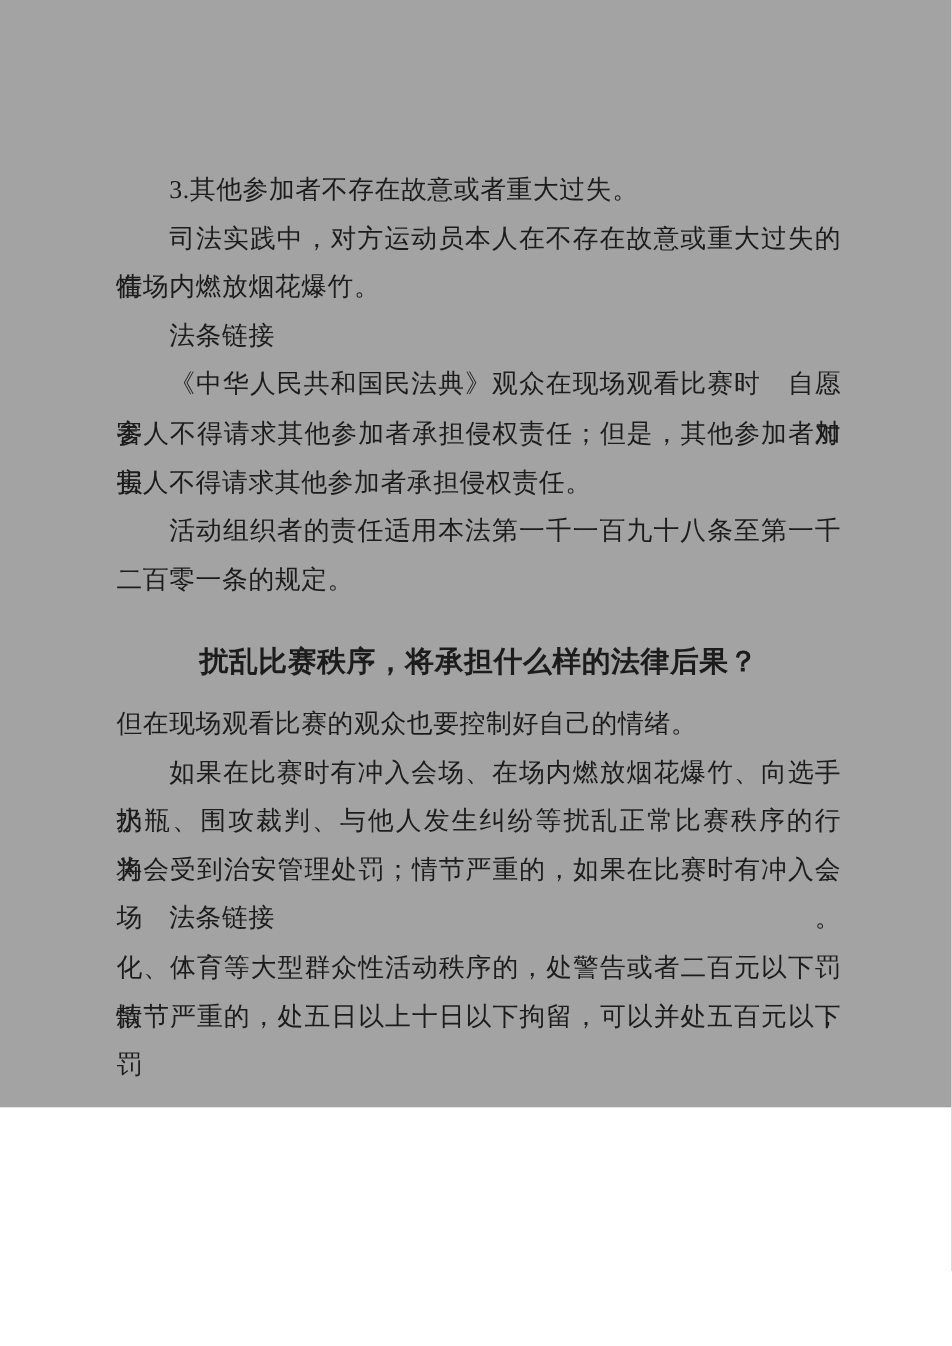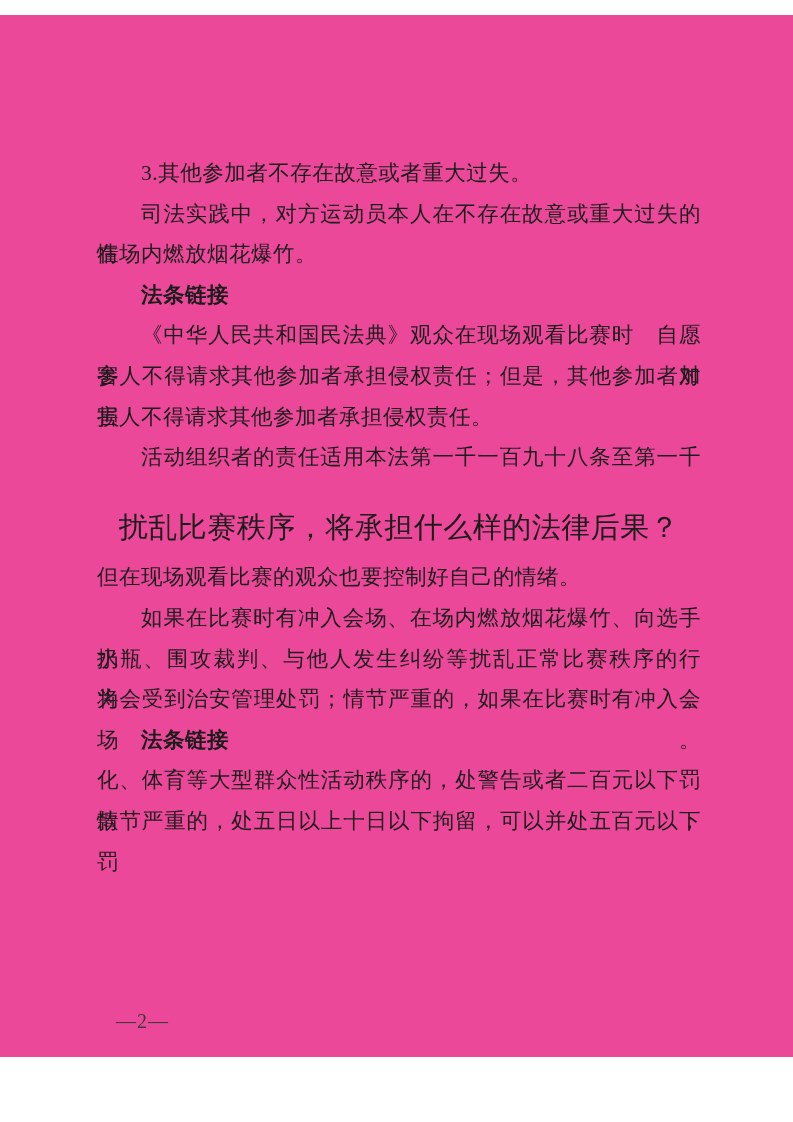--- a/index.html
+++ b/index.html
@@ -3,26 +3,25 @@
 <meta charset="utf-8">
 <style>
   html, body {
     margin: 0;
     padding: 0;
     background: #ffffff;
   }
   .page {
     position: relative;
     width: 793px;
-    height: 1042px;
-    background: #ec4899;
+    height: 923px;
+    background: #a3a3a3;
     overflow: hidden;
     font-family: "Liberation Serif", "DejaVu Serif", serif;
     color: #1c1c1c;
-    margin-top: 15px;
   }
   .doc-body {
     position: absolute;
     left: 97px;
     top: 138px;
     width: 604px;
   }
   .line {
     height: 40.6px;
     line-height: 40.6px;
@@ -34,27 +33,27 @@
   .l-indent {
     text-indent: 44px;
   }
   .l-full {
     white-space: normal;
     text-align: justify;
     text-align-last: justify;
   }
   .l-label {
     text-indent: 44px;
-    font-weight: bold;
+    font-weight: normal;
   }
   .l-heading {
     text-align: center;
-    font-weight: normal;
+    font-weight: bold;
     font-family: "Liberation Sans", "DejaVu Sans", sans-serif;
-    font-size: 29px;
+    font-size: 24px;
     white-space: normal;
   }
   .spacer-a { height: 29px; }
   .spacer-b { height: 10px; }
   .page-number {
     position: absolute;
     left: 116px;
     top: 991px;
     height: 30px;
     line-height: 30px;
@@ -69,20 +68,21 @@
 <div class="page">
   <div class="doc-body">
     <div class="line l-indent">3.其他参加者不存在故意或者重大过失。</div>
     <div class="line l-indent l-full">司法实践中，对方运动员本人在不存在故意或重大过失的情</div>
     <div class="line">在场内燃放烟花爆竹。</div>
     <div class="line l-label">法条链接</div>
     <div class="line l-indent l-full">《中华人民共和国民法典》观众在现场观看比赛时　自愿参加</div>
     <div class="line l-full">害人不得请求其他参加者承担侵权责任；但是，其他参加者对损</div>
     <div class="line">害人不得请求其他参加者承担侵权责任。</div>
     <div class="line l-indent l-full">活动组织者的责任适用本法第一千一百九十八条至第一千</div>
+    <div class="line">二百零一条的规定。</div>
     <div class="spacer-a"></div>
     <div class="line l-heading">扰乱比赛秩序，将承担什么样的法律后果？</div>
     <div class="spacer-b"></div>
     <div class="line">但在现场观看比赛的观众也要控制好自己的情绪。</div>
     <div class="line l-indent l-full">如果在比赛时有冲入会场、在场内燃放烟花爆竹、向选手扔</div>
     <div class="line l-full">水瓶、围攻裁判、与他人发生纠纷等扰乱正常比赛秩序的行为，</div>
     <div class="line l-full">将会受到治安管理处罚；情节严重的，如果在比赛时有冲入会场。</div>
     <div class="line l-label">法条链接</div>
     <div class="line l-full">化、体育等大型群众性活动秩序的，处警告或者二百元以下罚款；</div>
     <div class="line l-full">情节严重的，处五日以上十日以下拘留，可以并处五百元以下罚</div>

